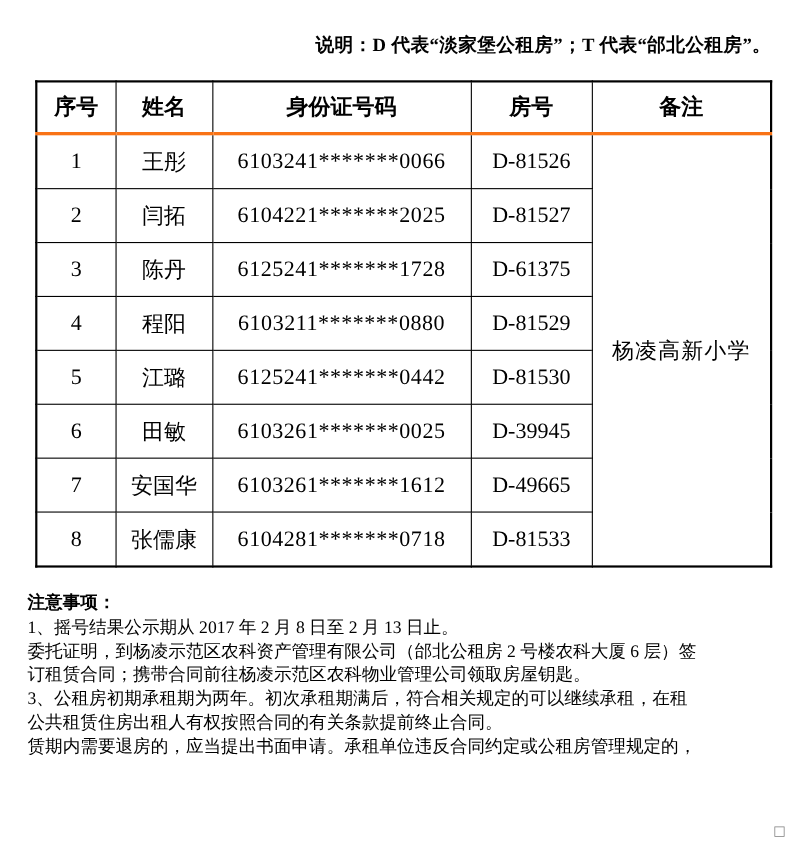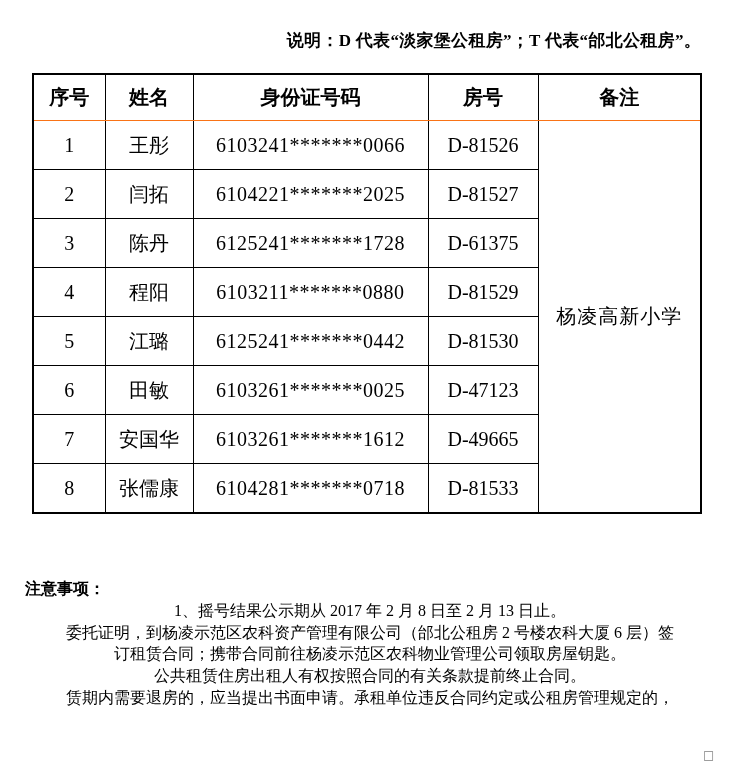--- a/index.html
+++ b/index.html
@@ -39,48 +39,46 @@
     text-align: center;
     vertical-align: middle;
     font-size: 20px;
     padding: 0;
     overflow: hidden;
     white-space: nowrap;
   }
   table.roster th {
     font-weight: bold;
     height: 45px;
-    border-bottom: 1px solid #f97316;
+    border-bottom: 3px solid #f97316;
   }
   table.roster td {
     height: 48px;
     font-weight: normal;
   }
   td.id-cell {
     letter-spacing: 0.5px;
   }
   td.remark-cell {
     font-size: 20px;
     letter-spacing: 1px;
   }
   .notes {
     position: absolute;
     left: 25px;
     top: 538px;
     width: 690px;
     font-size: 16px;
     line-height: 21.8px;
-    margin-top: 40px;
   }
   .notes-title {
     font-weight: bold;
   }
   .note-line {
     white-space: nowrap;
-    text-align: center;
   }
   .end-mark {
     position: absolute;
     left: 703px;
     top: 748px;
     font-size: 12px;
     color: #808080;
     font-family: "DejaVu Sans", sans-serif;
   }
 </style>
@@ -137,21 +135,21 @@
         <tr>
           <td>5</td>
           <td>江璐</td>
           <td class="id-cell">6125241*******0442</td>
           <td>D-81530</td>
         </tr>
         <tr>
           <td>6</td>
           <td>田敏</td>
           <td class="id-cell">6103261*******0025</td>
-          <td>D-47123</td>
+          <td>D-39945</td>
         </tr>
         <tr>
           <td>7</td>
           <td>安国华</td>
           <td class="id-cell">6103261*******1612</td>
           <td>D-49665</td>
         </tr>
         <tr>
           <td>8</td>
           <td>张儒康</td>
@@ -160,20 +158,21 @@
         </tr>
       </tbody>
   </table>
 
   <div class="notes">
     <div class="notes-title">注意事项：</div>
     <div id="notes-lines">
         <div class="note-line">1、摇号结果公示期从 2017 年 2 月 8 日至 2 月 13 日止。</div>
         <div class="note-line">委托证明，到杨凌示范区农科资产管理有限公司（邰北公租房 2 号楼农科大厦 6 层）签</div>
         <div class="note-line">订租赁合同；携带合同前往杨凌示范区农科物业管理公司领取房屋钥匙。</div>
+        <div class="note-line">3、公租房初期承租期为两年。初次承租期满后，符合相关规定的可以继续承租，在租</div>
         <div class="note-line">公共租赁住房出租人有权按照合同的有关条款提前终止合同。</div>
         <div class="note-line">赁期内需要退房的，应当提出书面申请。承租单位违反合同约定或公租房管理规定的，</div>
       </div>
   </div>
 
   <span class="end-mark">□</span>
 
 </div>
 
 </body></html>

